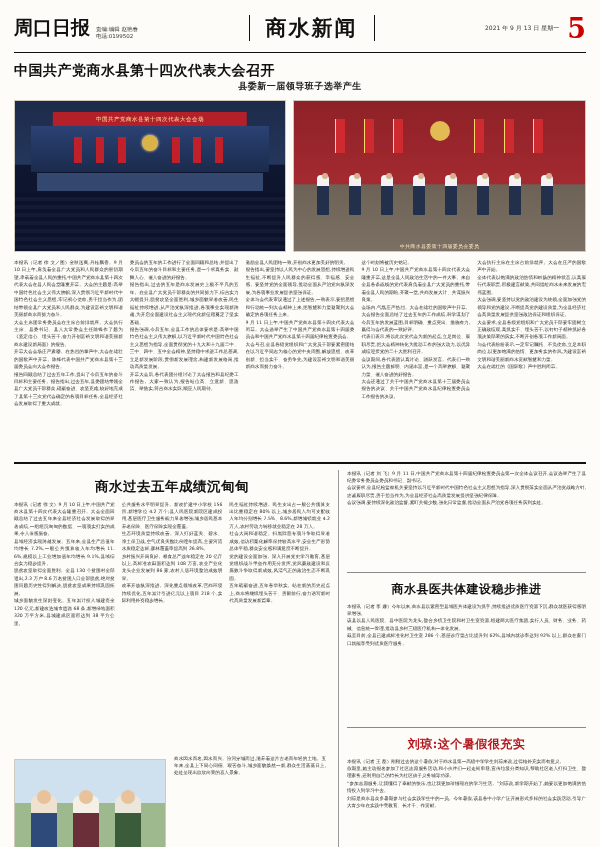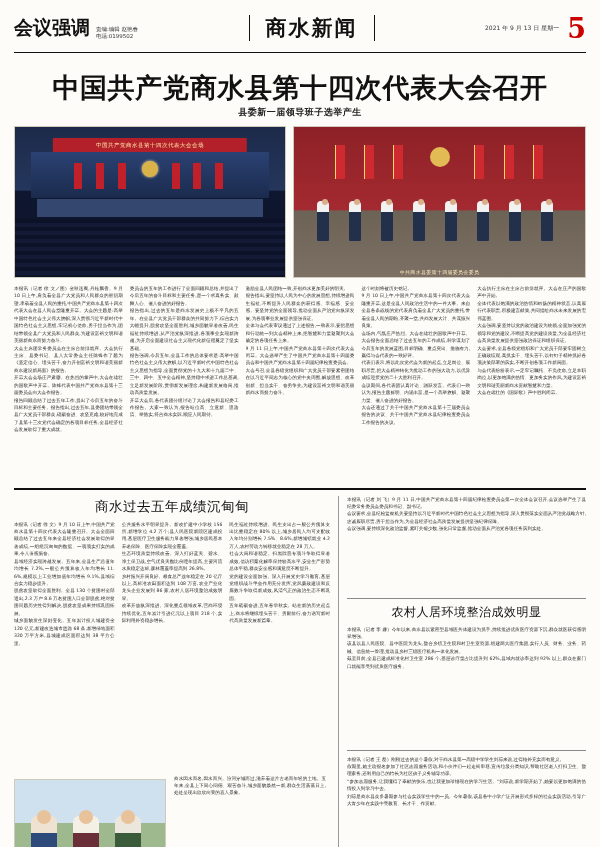--- a/index.html
+++ b/index.html
@@ -61,26 +61,25 @@
   .mh-date{font-size:6px;color:#333;}
   .page-num{
     font-family:"DejaVu Serif", serif;
     font-weight:bold;
     font-size:27px;
     color:#cc0000;
     line-height:1;
   }
   
   .headline{
-    text-align:center;
-    font-family:"DejaVu Serif", serif;
-    font-weight:bold;
-    font-size:27px;
+    font-family:"DejaVu Serif", serif;
+    font-weight:bold;
+    font-size:14px;
     letter-spacing:0.5px;
-    margin-top:17px;
+    margin-top:9px;
     color:#111;
   }
   .subhead{
     text-align:center;
     font-size:9px;
     font-weight:bold;
     margin-bottom:7px;
     color:#222;
     letter-spacing:0.5px;
   }
@@ -170,25 +169,25 @@
   }
   
   .lower{
     display:flex;gap:8px;margin-top:6px;
   }
   .lower-left{width:316px;}
   .lower-right{flex:1;border-left:1px solid #999;padding-left:8px;}
   .sec-head{
     text-align:center;
     font-family:"DejaVu Serif", serif;
-    font-weight:normal;
+    font-weight:bold;
     font-size:13.5px;
     letter-spacing:0.5px;
     color:#111;
-    margin:2px 0 5px 0;
+    margin:8px 0 5px 0;
   }
   .sec-head.sm{font-size:12px;}
   .sec-head.red{color:#b3181f;}
   .cols3{display:flex;gap:7px;}
   .cols2{display:flex;gap:7px;}
   .hr-black{height:1.5px;background:#111;margin:7px 0 5px 0;}
   .hr-gray{height:1px;background:#8a8a8a;margin:6px 0 5px 0;}
   
   .bphoto{
     position:relative;width:150px;height:96px;
@@ -207,21 +206,21 @@
     text-align:justify;white-space:pre-wrap;word-break:break-all;
   }
 </style>
 </head>
 <body>
 
 <div class="page">
 
   <div class="masthead">
     <div style="display:flex;align-items:flex-end;">
-      <div class="logo">会议强调</div>
+      <div class="logo">周口日报</div>
       <div class="logo-sub">
         <div>责编:编辑 赵艳春</div>
         <div>电话:0199502</div>
       </div>
     </div>
     <div class="masthead-center">
       <div class="vrule"></div>
       <div class="section-title">商水新闻</div>
       <div class="vrule"></div>
     </div>
@@ -347,28 +346,29 @@
     </div>
 
     <div class="lower-right">
       <div class="cols2" style="height:96px;">
         <div class="col">本报讯（记者 刘 飞）9 月 11 日,中国共产党商水县第十四届纪律检查委员会第一次全体会议召开,会议选举产生了县纪委常务委员会委员和书记、副书记。
 会议要求,全县纪检监察机关要坚持以习近平新时代中国特色社会主义思想为指导,深入贯彻落实全面从严治党战略方针,忠诚履职尽责,勇于担当作为,为全县经济社会高质量发展提供坚强纪律保障。
 会议强调,要持续深化政治监督,紧盯关键少数,强化日常监督,推动全面从严治党各项任务落到实处。</div>
       </div>
 
       <div class="hr-gray"></div>
-      <div class="sec-head sm">农村人居环境整治成效明显</div>
+      <div class="sec-head sm">商水县医共体建设稳步推进</div>
       <div class="cols2" style="height:118px;">
         <div class="col">本报讯（记者 李 娜）今年以来,商水县以紧密型县域医共体建设为抓手,持续推进优质医疗资源下沉,群众就医获得感明显增强。
 该县以县人民医院、县中医院为龙头,整合乡镇卫生院和村卫生室资源,组建两大医疗集团,实行人员、财务、业务、药械、信息统一管理,推动县乡村三级医疗机构一体化发展。
 截至目前,全县已建成标准化村卫生室 286 个,基层诊疗量占比提升到 62%,县域内就诊率达到 92% 以上,群众在家门口就能享受到优质医疗服务。</div>
       </div>
 
       <div class="hr-gray"></div>
+      <div class="sec-head sm red">刘琼:这个暑假很充实</div>
       <div class="cols2" style="height:100px;">
         <div class="col">本报讯（记者 王 磊）刚刚过去的这个暑假,对于商水县第一高级中学学生刘琼来说,过得格外充实而有意义。
 假期里,她主动报名参加了社区志愿服务活动,和小伙伴们一起走街串巷,宣传垃圾分类知识,帮助社区老人打扫卫生、整理家务,还利用自己的特长为社区孩子义务辅导功课。
 “参加志愿服务,让我懂得了奉献的快乐,也让我更加珍惜现在的学习生活。”刘琼说,新学期开始了,她要以更加饱满的热情投入到学习中去。
 刘琼是商水县众多暑期参与社会实践学生中的一员。今年暑假,该县各中小学广泛开展形式多样的社会实践活动,引导广大青少年在实践中受教育、长才干、作贡献。</div>
       </div>
     </div>
 
   </div>
 </div>

